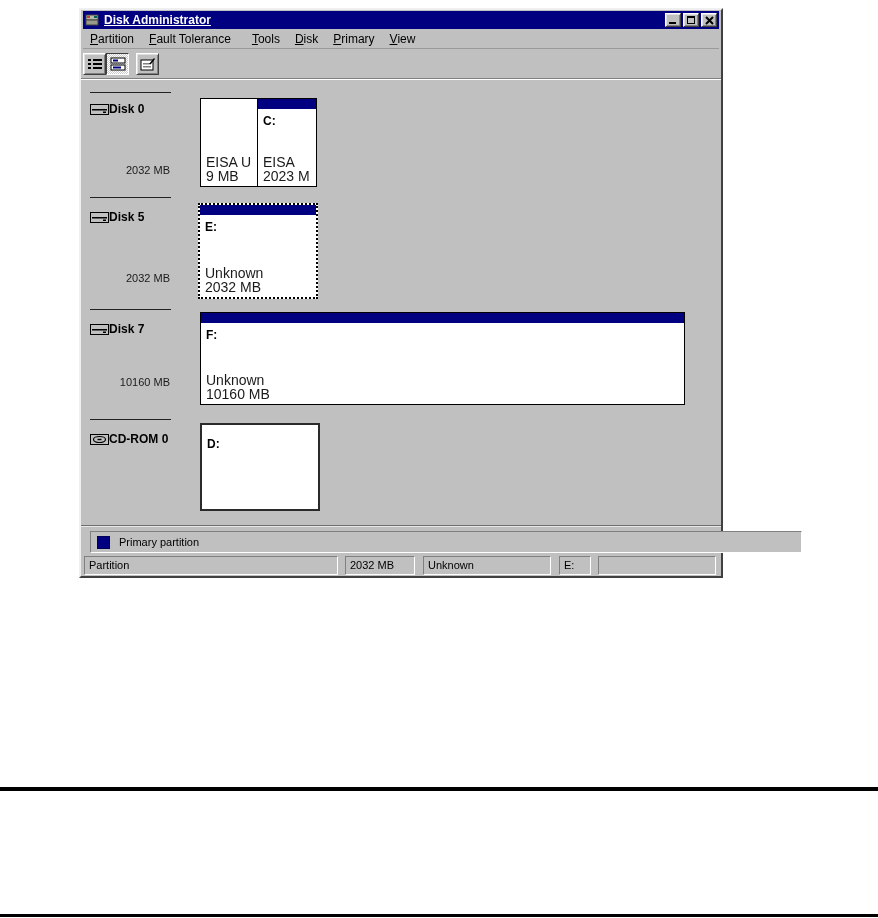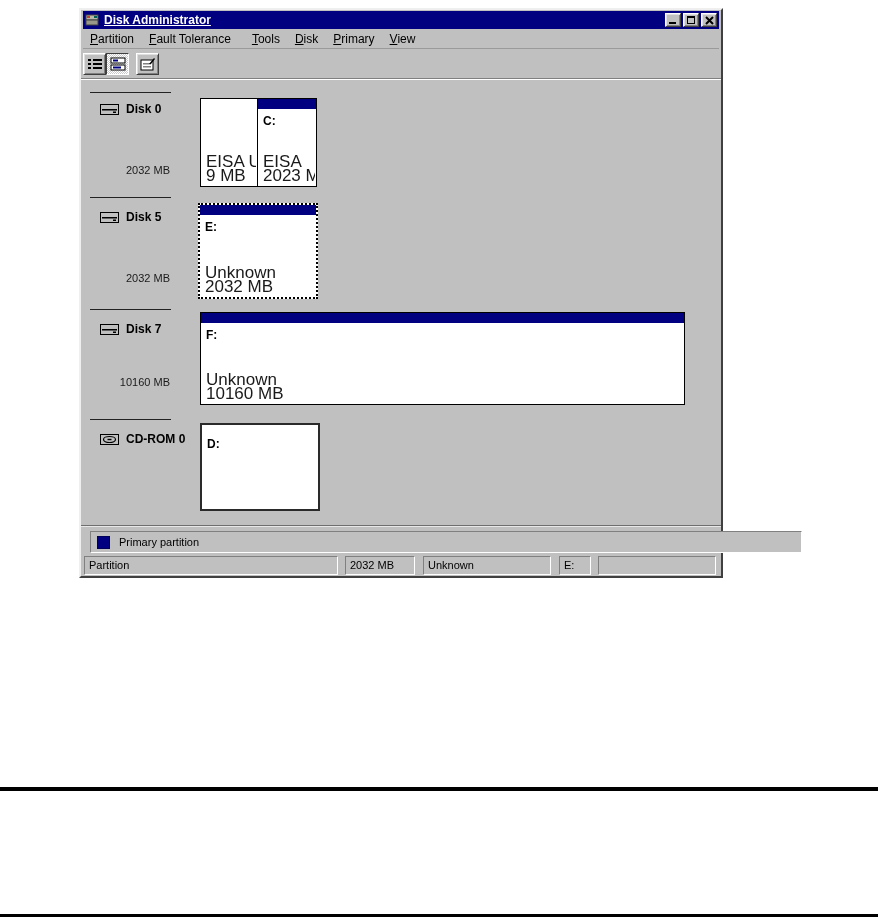--- a/index.html
+++ b/index.html
@@ -43,31 +43,31 @@
   .tool-btn.pressed { border-color:#404040 #fff #fff #404040; box-shadow:none;
               background-image:conic-gradient(#fff 25%, #c9c9c9 0 50%, #fff 0 75%, #c9c9c9 0);
               background-size:2px 2px; }
   .tool-btn.gap { margin-left:7px; }
   .toolbar-sep { position:absolute; left:0; top:68px; width:640px; height:2px;
                  border-top:1px solid #808080; border-bottom:1px solid #fff; }
 
   
   .client { position:absolute; left:0; top:70px; width:640px; height:445px; background:#c0c0c0; }
   .row-sep { position:absolute; left:9px; width:81px; height:1px; background:#222; }
-  .disk-label { position:absolute; left:9px; display:flex; align-items:center; gap:7px;
-                font-size:12px; font-weight:bold; color:#000; white-space:nowrap;margin-left:10px; }
+  .disk-label { position:absolute; left:9px; display:flex; align-items:center; gap:0;
+                font-size:12px; font-weight:bold; color:#000; white-space:nowrap; }
   .disk-size { position:absolute; left:9px; width:80px; text-align:right; font-size:11px; color:#1a1a1a; }
 
   .pbox { position:absolute; background:#fff; border:1px solid #000; overflow:hidden; }
   .pbox.selected { border:2px dotted #000; }
   .pbox.thick { border-width:2px; border-color:#2a2a2a; }
   .stripe { height:10px; background:#000080; }
   .pletter { margin:5px 0 0 5px; font-size:12px; font-weight:bold; color:#000; white-space:nowrap; }
   .pletter.no-stripe { margin-top:12px; }
-  .pinfo { position:absolute; left:5px; bottom:3px; right:1px; font-size:17px; line-height:14px;
+  .pinfo { position:absolute; left:5px; bottom:3px; right:1px; font-size:14px; line-height:14px;
            color:#1a1a1a; white-space:nowrap; overflow:hidden; }
 
   .client-bottom-groove { position:absolute; left:0; top:515px; width:640px; height:2px;
                           border-top:1px solid #6f6f6f; border-bottom:1px solid #e8e8e8; }
 
   
   .legend-panel { position:absolute; left:9px; top:521px; width:712px; height:22px;
                   border:1px solid; border-color:#808080 #fff #fff #808080;
                   display:flex; align-items:center; padding-left:6px; gap:9px; background:#c0c0c0; }
   .legend-swatch { width:13px; height:13px; background:#000080; border:1px solid #00005a; flex:none; }

